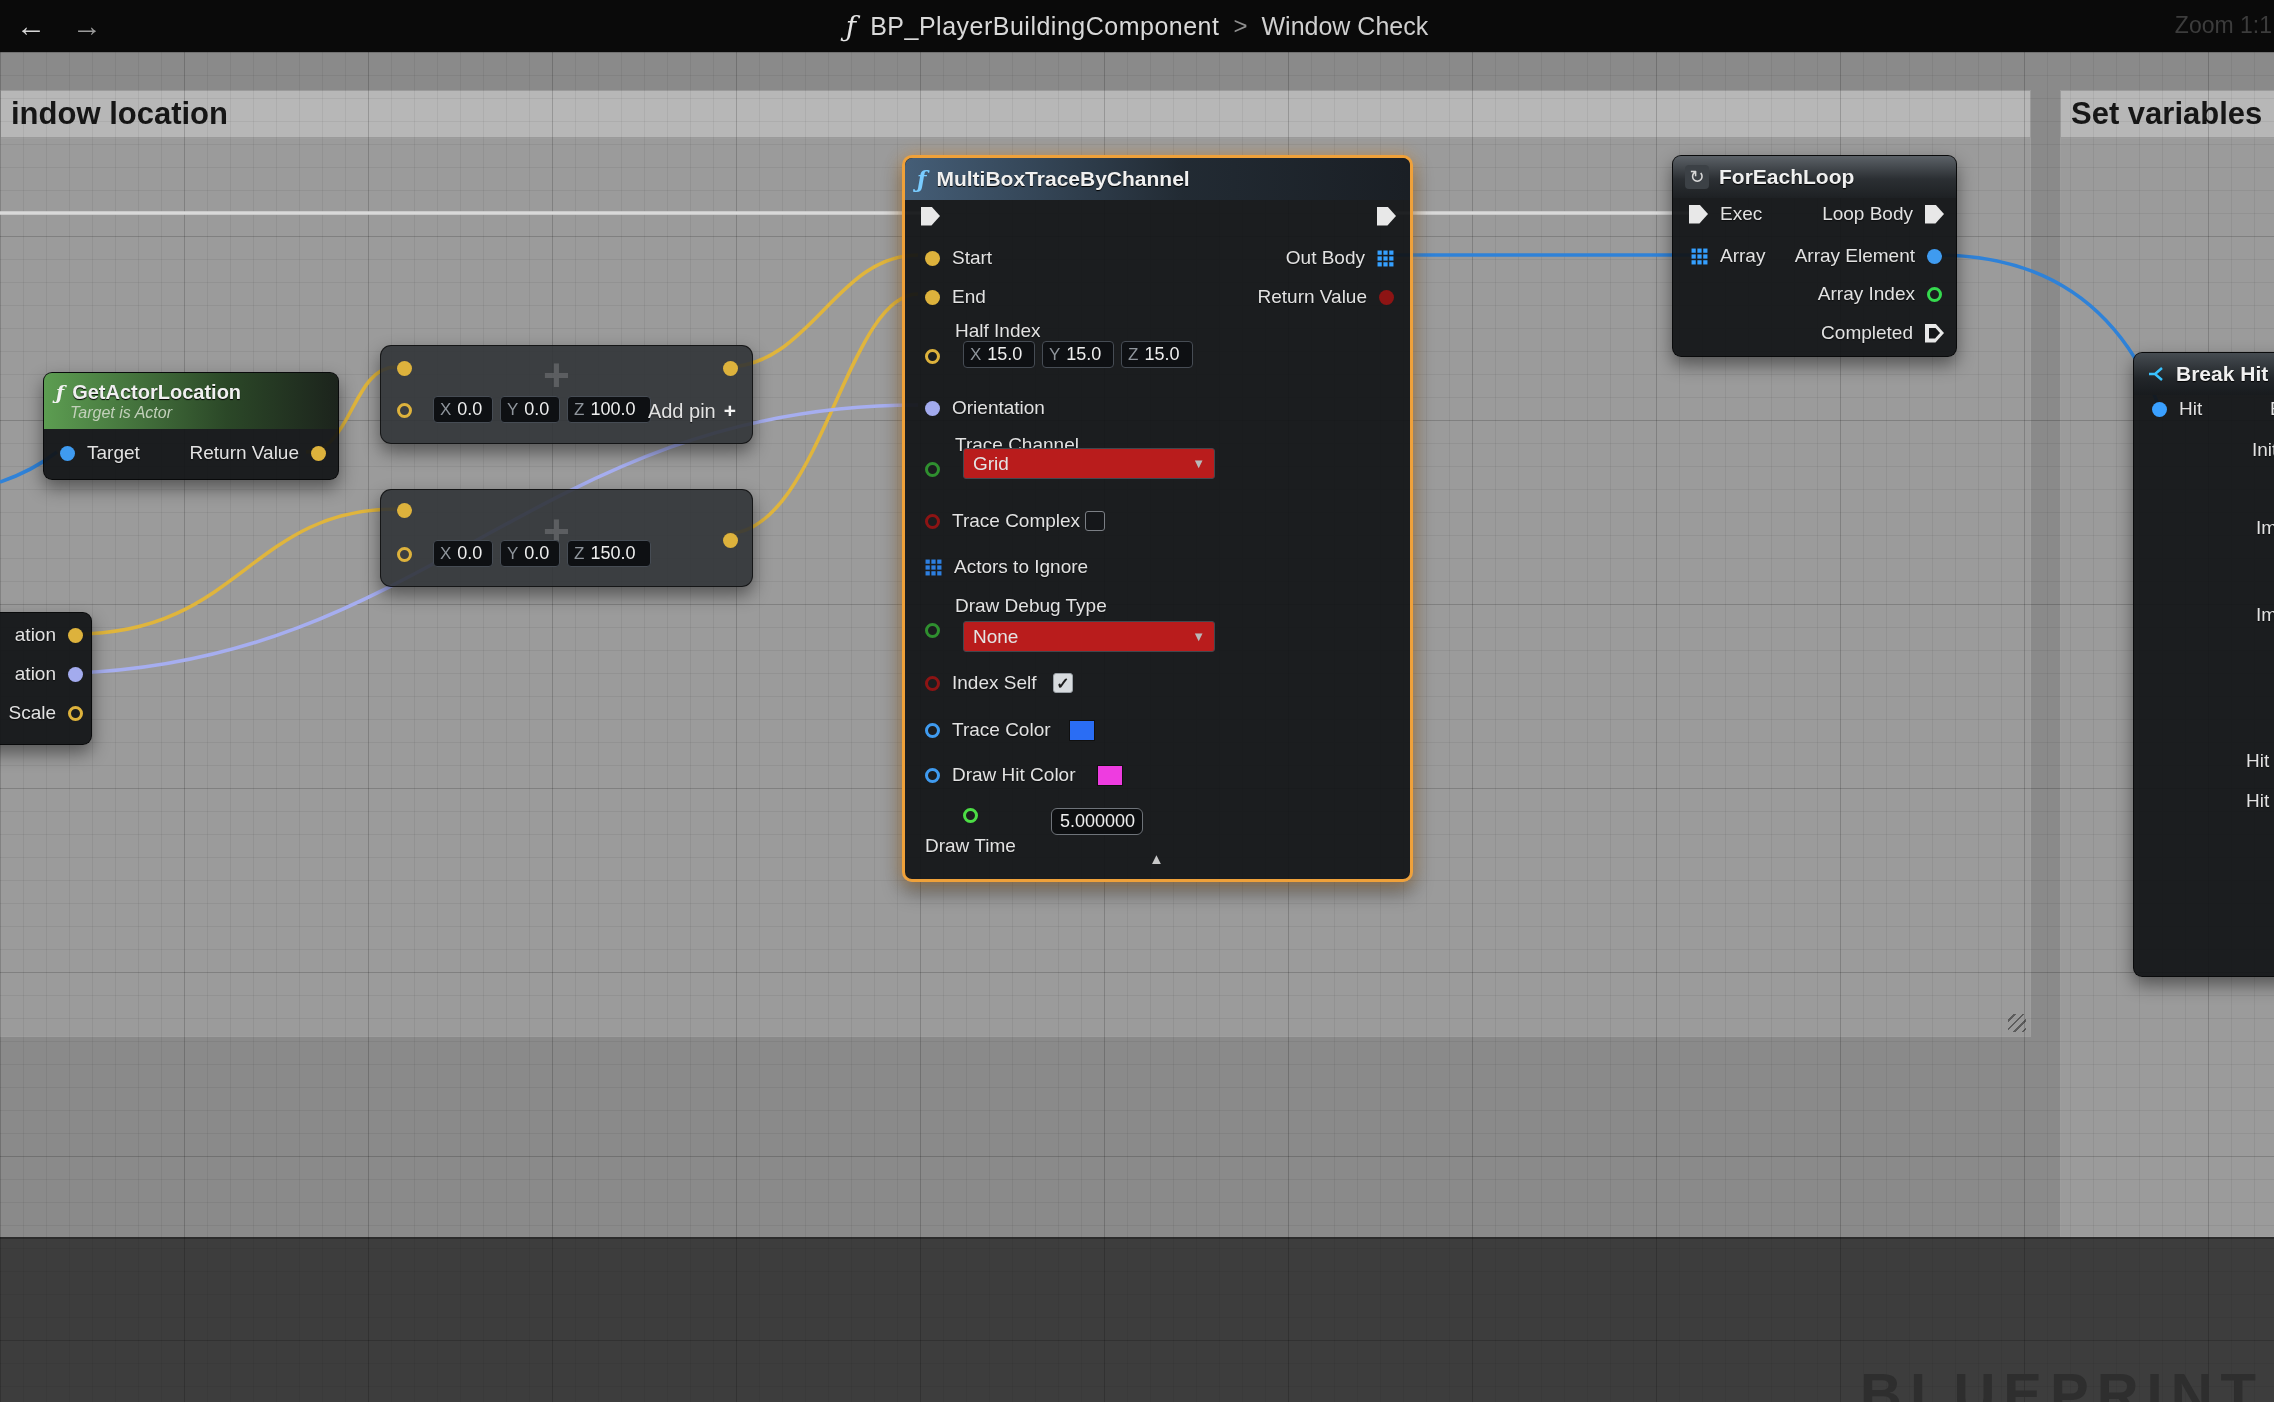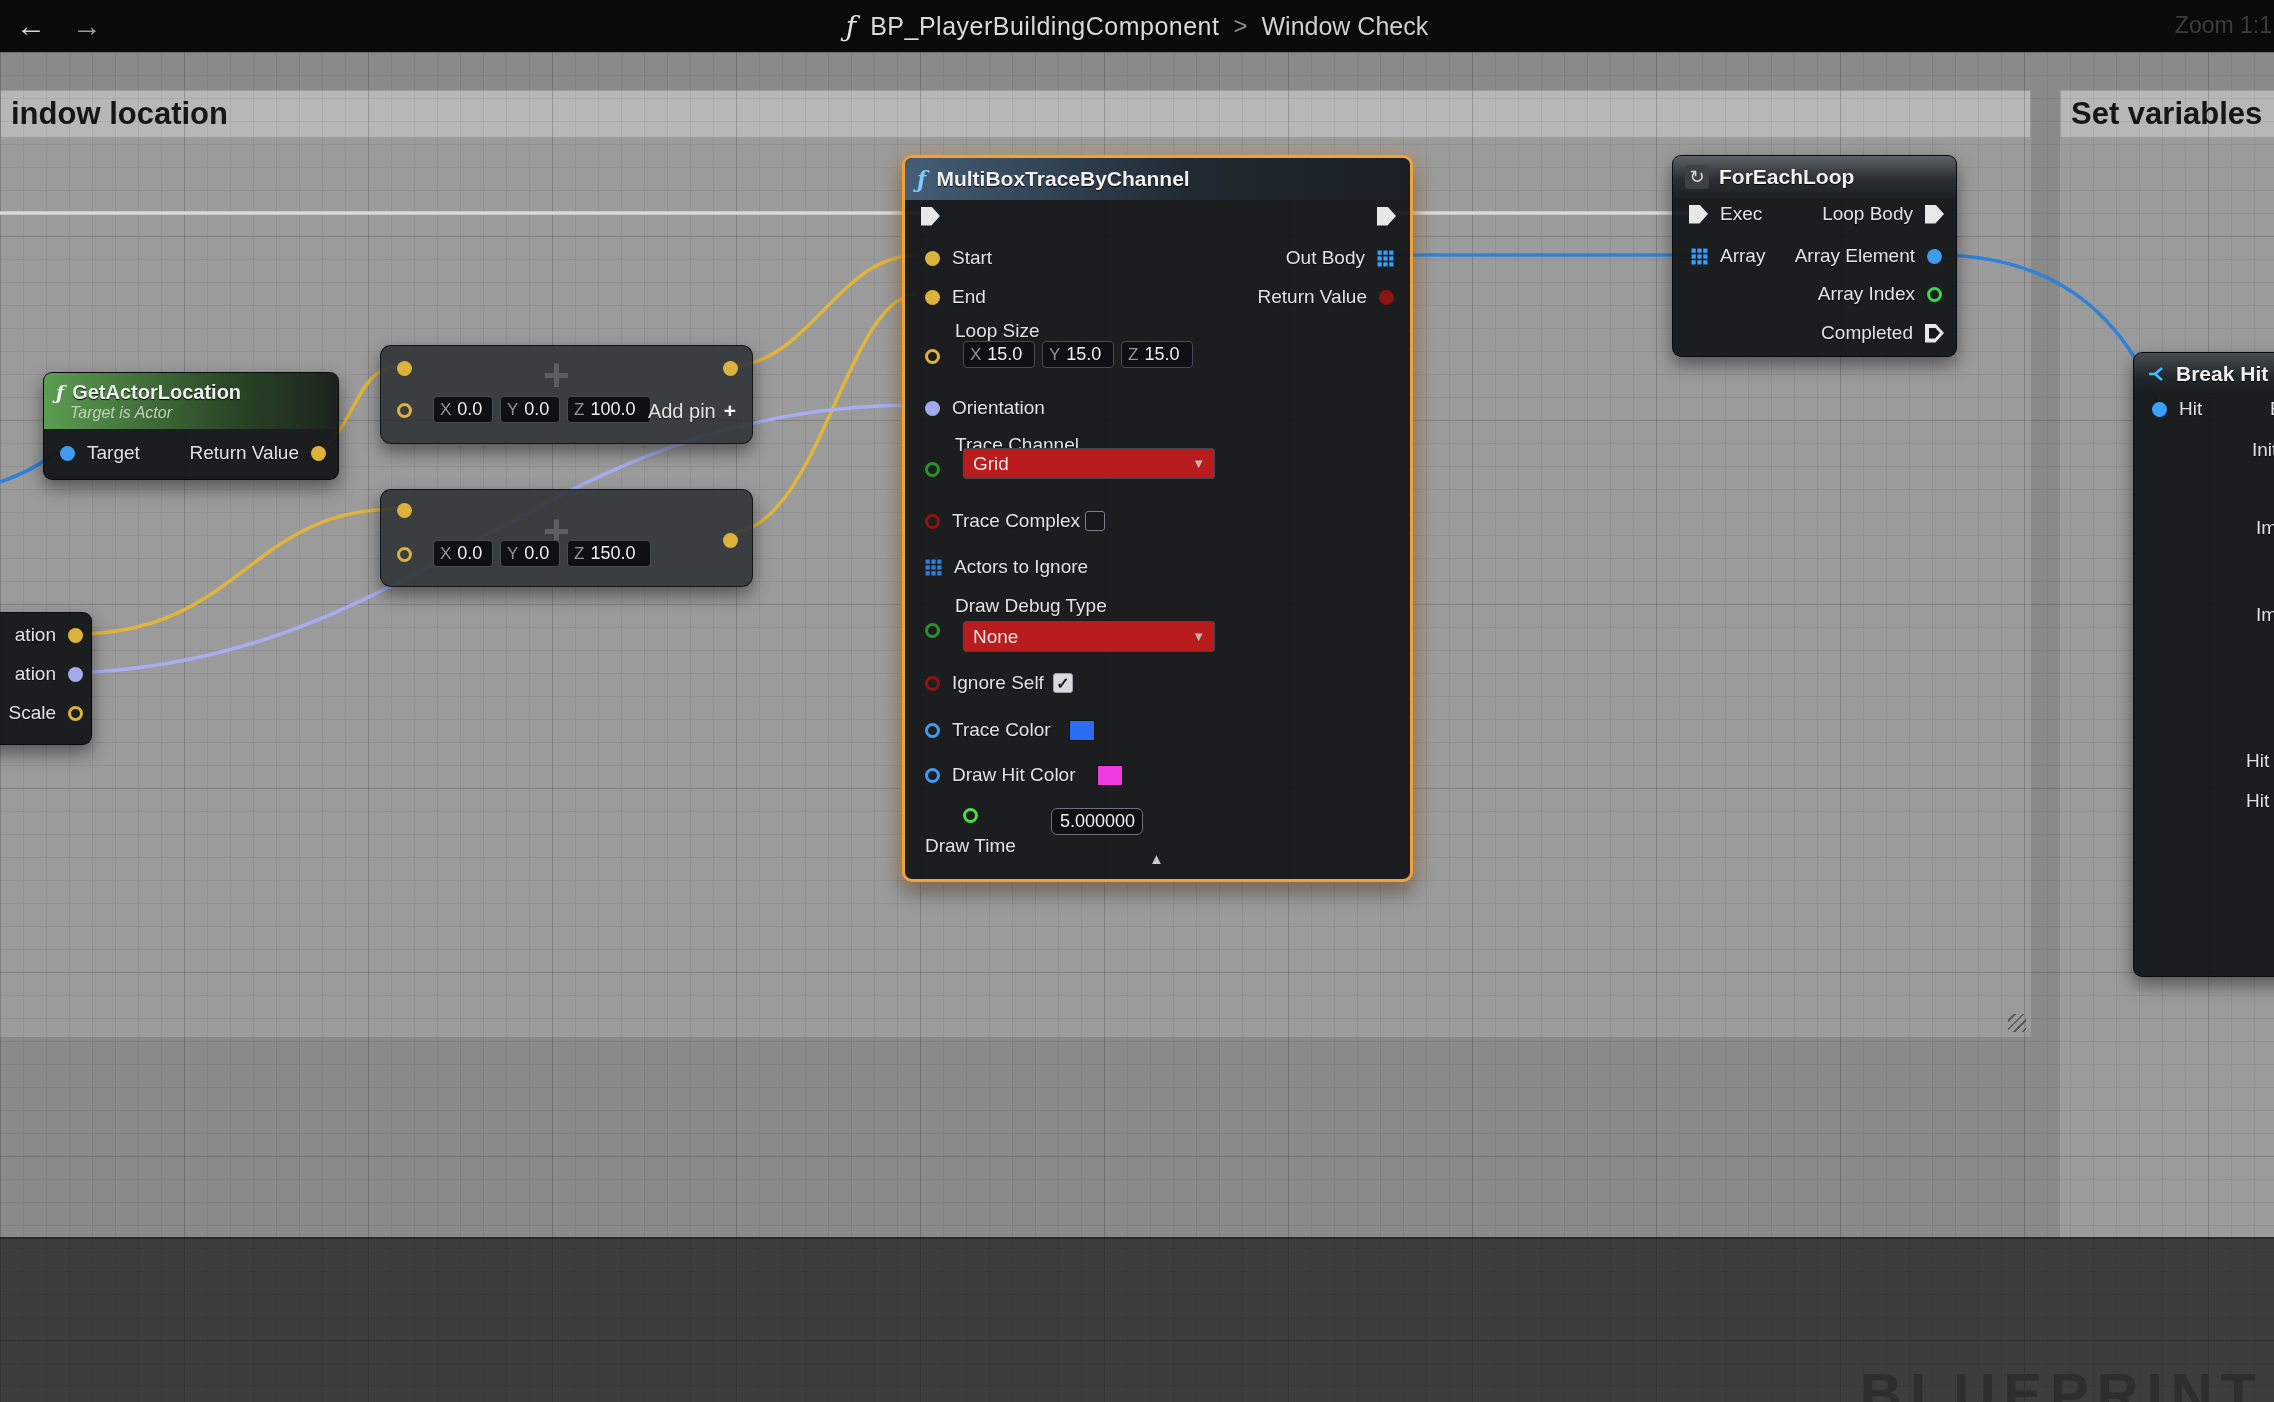--- a/index.html
+++ b/index.html
@@ -251,21 +251,21 @@
     <div class="prow" style="top:126px;left:20px;">
       <span class="pin gold"></span>
       <span class="plabel">End</span>
     </div>
     <div class="prow" style="top:126px;right:16px;">
       <span class="plabel">Return Value</span>
       <span class="pin red"></span>
     </div>
 
     <div class="prow" style="top:162px;left:50px;height:22px;">
-      <span class="plabel">Loop Size</span>
+      <span class="plabel">Half Index</span>
     </div>
     <div class="prow" style="top:185px;left:20px;">
       <span class="pin gold hollow"></span>
     </div>
     <div class="fieldrow" style="left:58px;top:183px;">
       <div class="vfield" style="width:72px;">
         <span class="axis">X</span>
         <span class="val">15.0</span>
       </div>
       <div class="vfield" style="width:72px;">
@@ -323,21 +323,21 @@
     <div class="prow" style="top:459px;left:20px;">
       <span class="pin green hollow"></span>
     </div>
     <div class="dropdown" style="left:58px;top:463px;">
       <span class="dval">None</span>
       <span class="caret">▼</span>
     </div>
 
     <div class="prow" style="top:512px;left:20px;">
       <span class="pin red hollow"></span>
-      <span class="plabel">Ignore Self</span>
+      <span class="plabel">Index Self</span>
     </div>
     <div class="checkbox checked" style="left:148px;top:515px;">
       <span>✓</span>
     </div>
 
     <div class="prow" style="top:559px;left:20px;">
       <span class="pin blue hollow"></span>
       <span class="plabel">Trace Color</span>
     </div>
     <div class="swatch" style="left: 164px; top: 562px; background-color: rgb(42, 109, 244);"></div>

